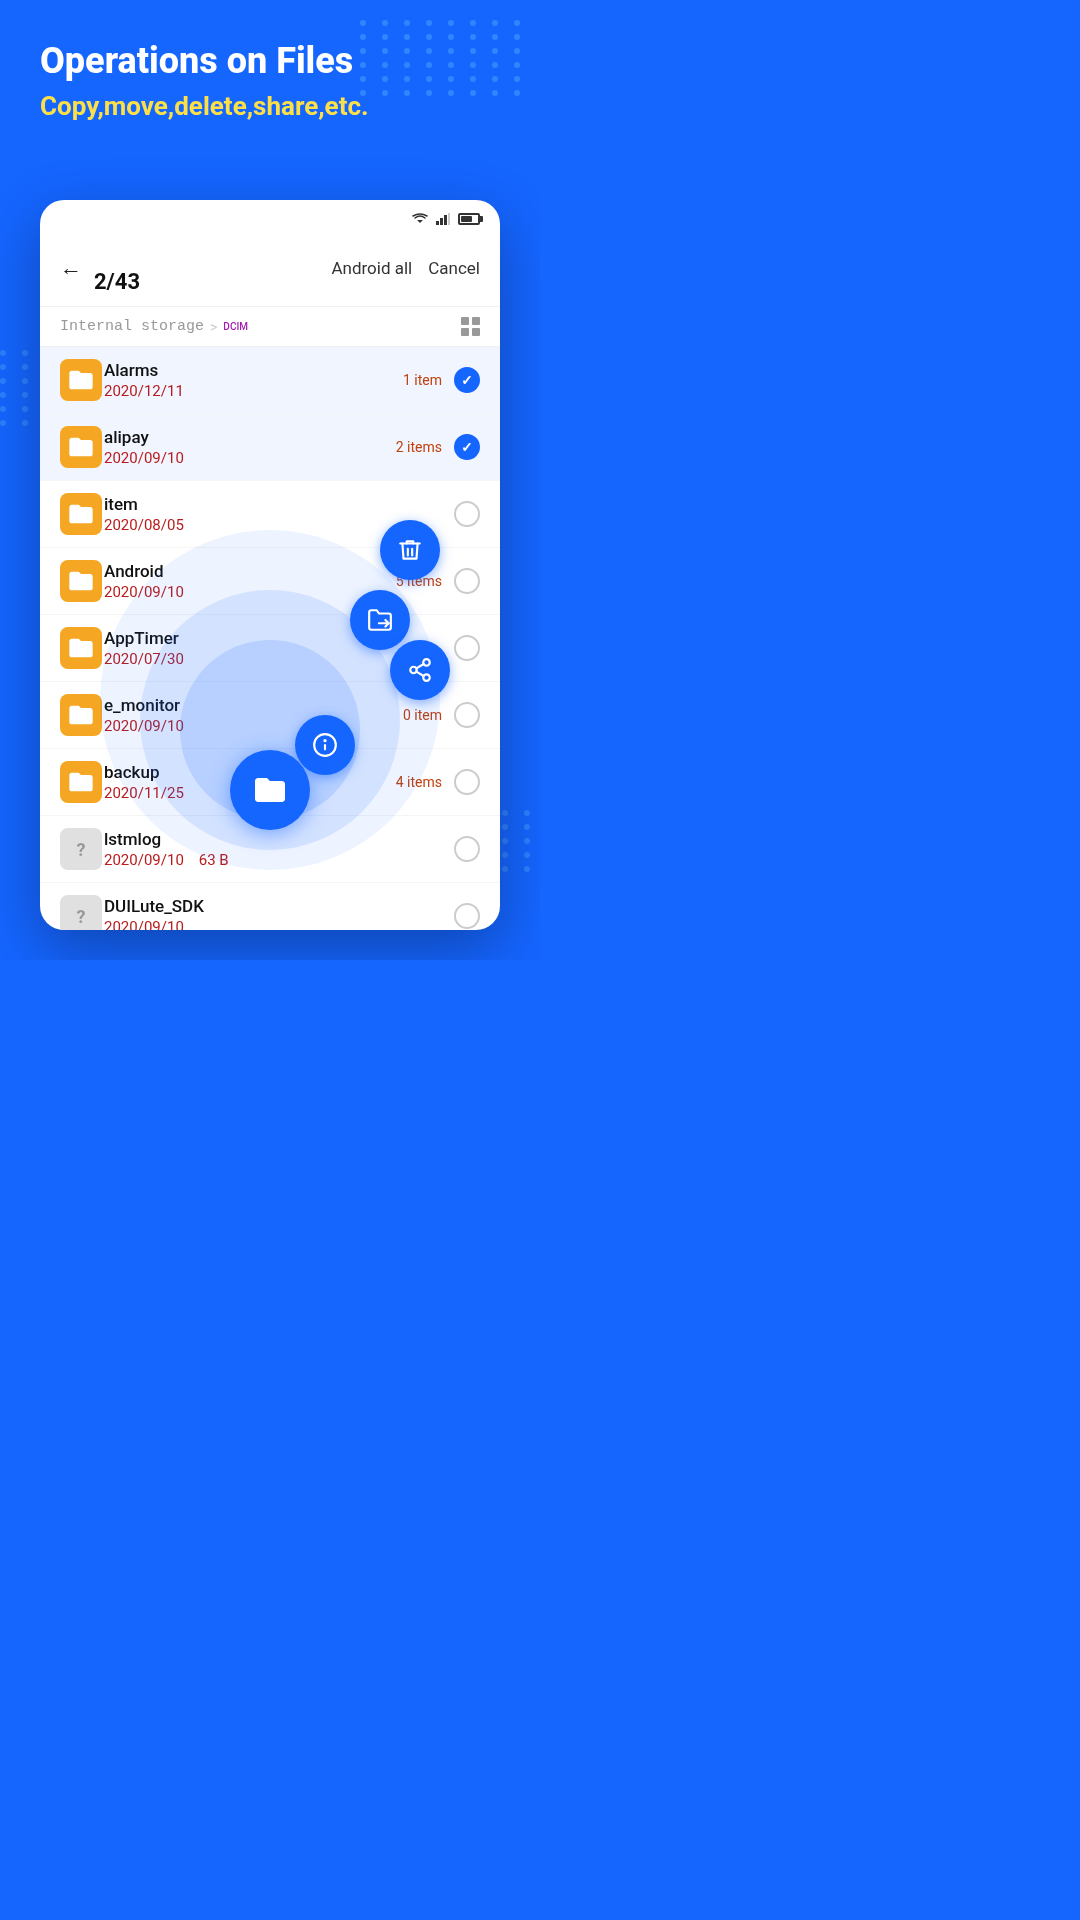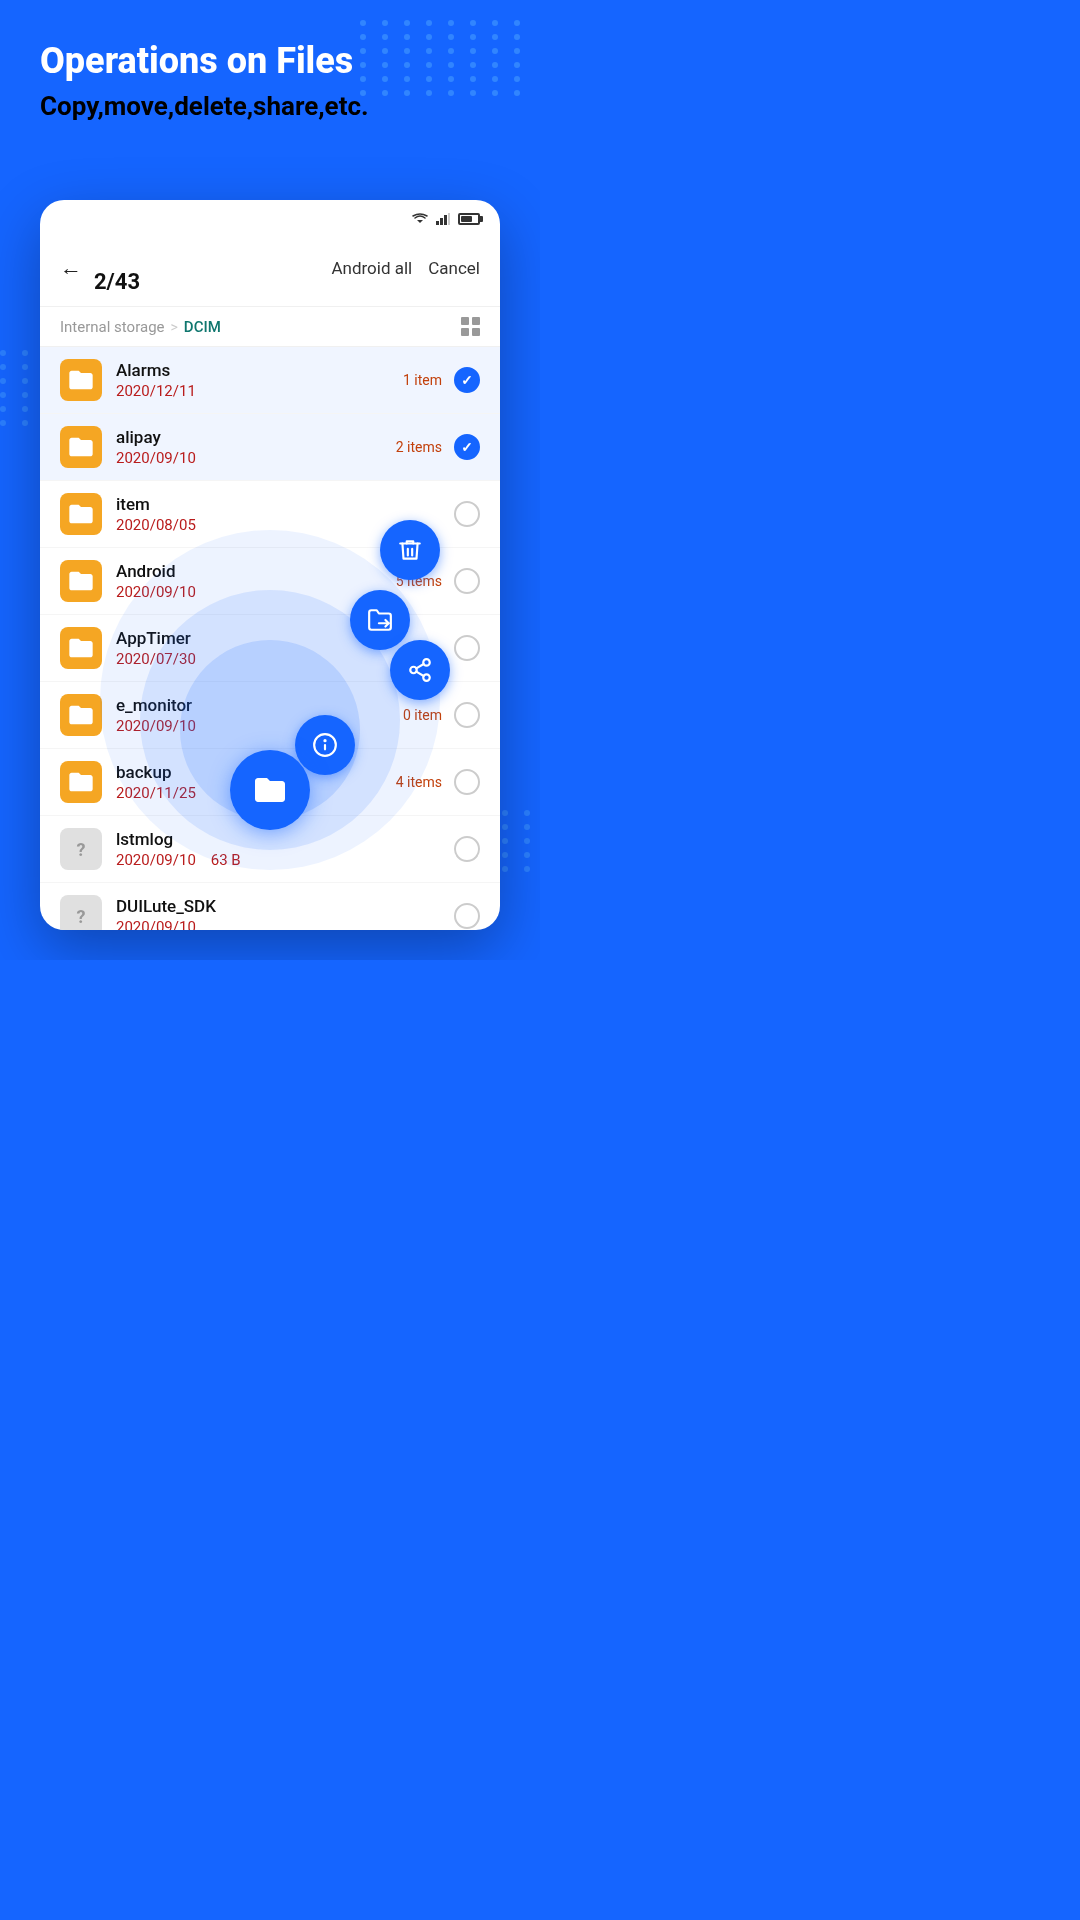--- a/index.html
+++ b/index.html
@@ -67,21 +67,21 @@
     }
     .header-title {
       font-size: 36px;
       font-weight: 800;
       color: #ffffff;
       line-height: 1.2;
     }
     .header-subtitle {
       font-size: 26px;
       font-weight: 700;
-      color: #000000;
+      color: #fde047;
       margin-top: 8px;
     }
 
     .phone-card {
       position: absolute;
       top: 200px;
       left: 40px;
       right: 40px;
       bottom: 30px;
       background: #ffffff;
@@ -130,29 +130,30 @@
 
     .breadcrumb {
       display: flex;
       align-items: center;
       padding: 10px 20px;
       border-bottom: 1px solid #f0f0f0;
     }
     .breadcrumb-item {
       font-size: 15px;
       color: #999;
+      font-family: Liberation Mono, monospace;
     }
     .breadcrumb-separator {
       font-size: 14px;
       color: #ccc;
       margin: 0 6px;
     }
     .breadcrumb-current {
-      font-size: 15px;
-      color: #0f766e;
+      font-size: 10px;
+      color: #a21caf;
       font-weight: 500;
     }
     .grid-view-btn {
       margin-left: auto;
       display: grid;
       grid-template-columns: repeat(2, 8px);
       gap: 3px;
       cursor: pointer;
     }
     .grid-dot {
@@ -202,21 +203,21 @@
       align-items: center;
       justify-content: center;
       flex-shrink: 0;
       font-size: 18px;
       color: #999;
       font-weight: bold;
     }
 
     .file-info {
       flex: 1;
-      margin-left: 14px;
+      margin-left: 2px;
     }
     .file-name {
       font-size: 17px;
       font-weight: 500;
       color: #111;
     }
     .file-meta {
       font-size: 15px;
       color: #b91c1c;
       margin-top: 2px;

